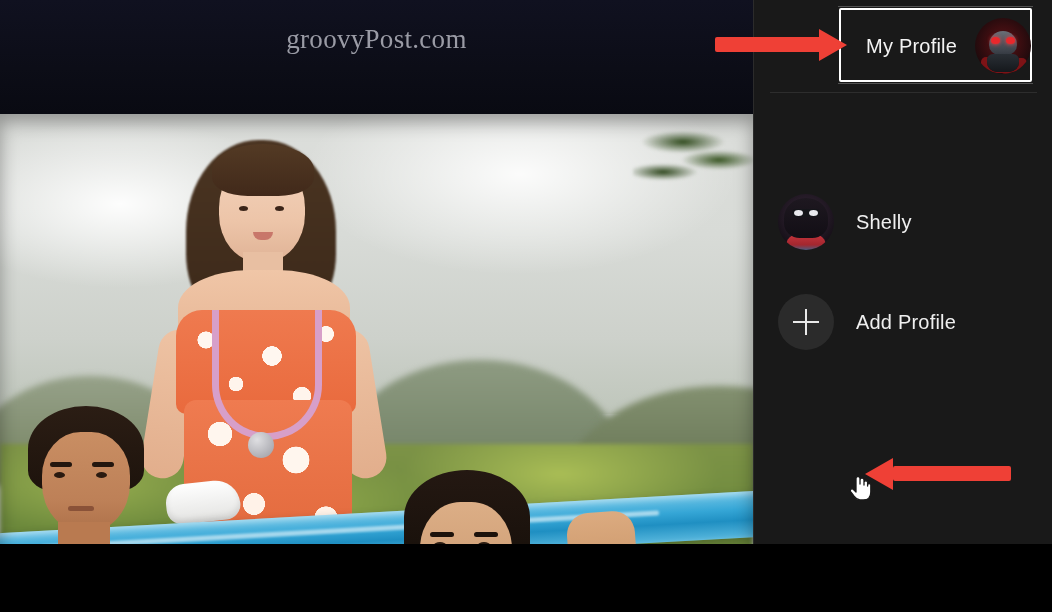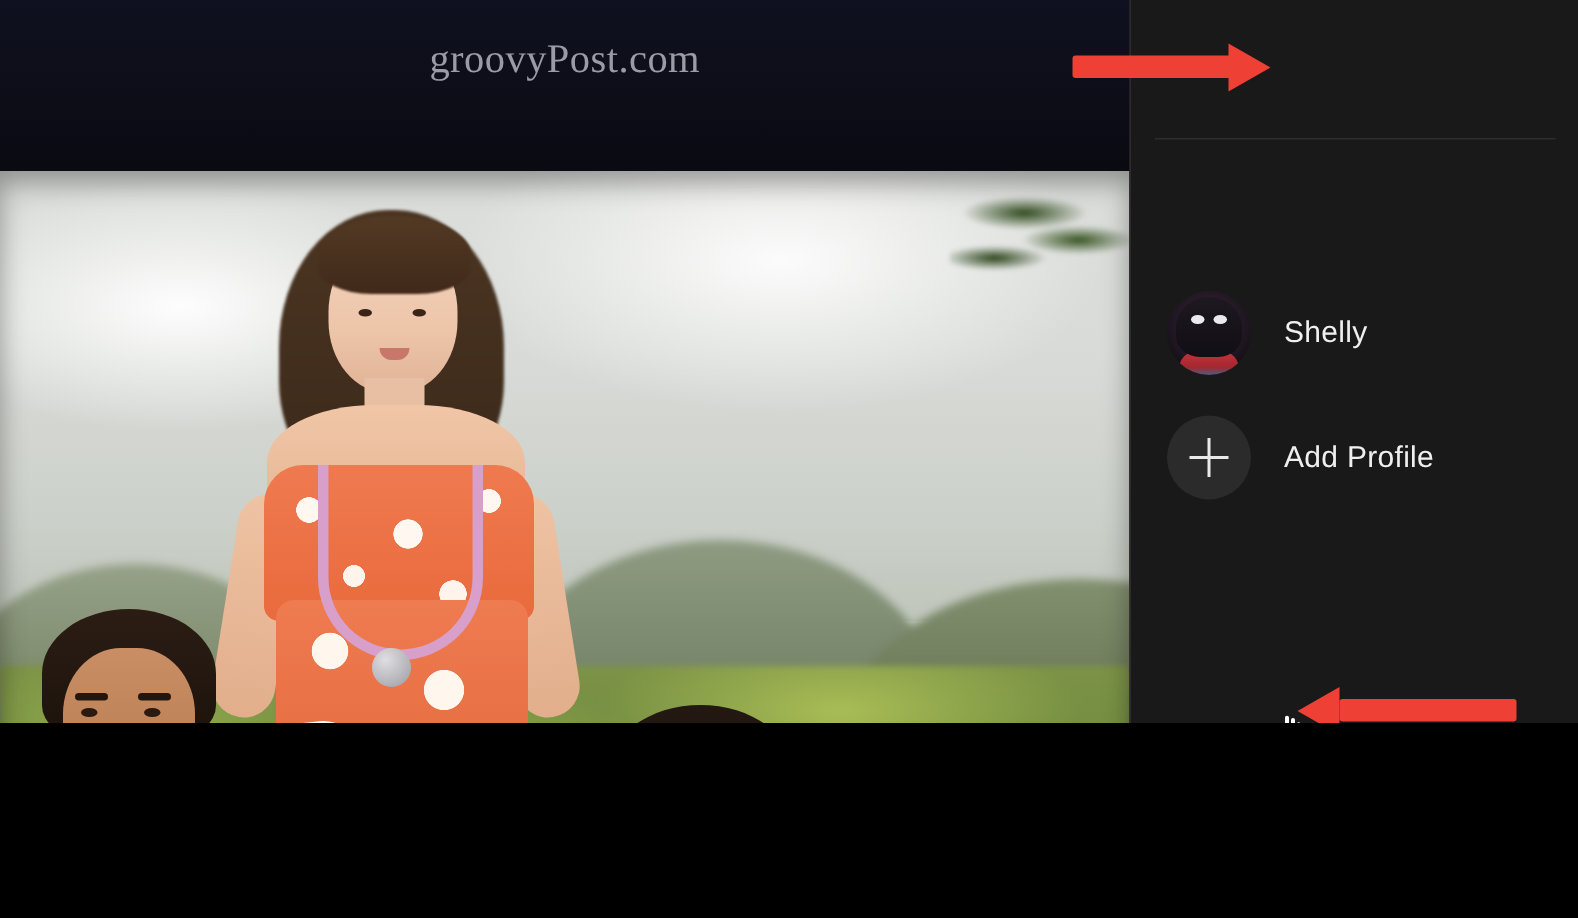--- a/index.html
+++ b/index.html
@@ -6,21 +6,21 @@
   html, body {
     width: 1052px; height: 612px;
     overflow: hidden;
     background: #000;
     font-family: "Liberation Sans", sans-serif;
   }
 
   #screen {
     position: relative;
     width: 1052px;
-    height: 482px;
+    height: 544px;
     overflow: hidden;
     background: #7f1d1d;
     padding-left: 40px;
   }
 
   
   .backdrop {
     position: absolute;
     left: 0; top: 0;
     width: 753px; height: 612px;
@@ -478,33 +478,43 @@
       <div class="fig boy2-neck"></div>
 
       <div class="hand"></div>
 
       <div class="photo-vig"></div>
     </div>
   </div>
 
   <div class="menu">
 
+    <div class="menu-profile-row">
+      <div class="focus-ring"></div>
+      <span class="menu-profile-label">My Profile</span>
+      <div class="avatar av-antman">
+        <div class="av-eyes">
+            <i></i>
+            <i></i>
+          </div>
+      </div>
+    </div>
 
     <div class="divider"></div>
 
 
     <div class="profile-item" style="top:194px;align-items:center;">
       <div class="avatar av-marvel">
         <div class="av-hair-dark"></div>
         <div class="av-mask"></div>
       </div>
       <span class="name">Shelly</span>
     </div>
 
-    <div class="profile-item" style="top:277px;align-items:center;">
+    <div class="profile-item" style="top:294px;align-items:center;">
       <div class="plus-circle"></div>
       <span class="name">Add Profile</span>
     </div>
 
   </div>
 
   <div class="arrow arrow-right" style="left:715px; top:29px; width:140px; height:32px;">
     <div class="shaft"></div>
     <div class="head"></div>
   </div>

